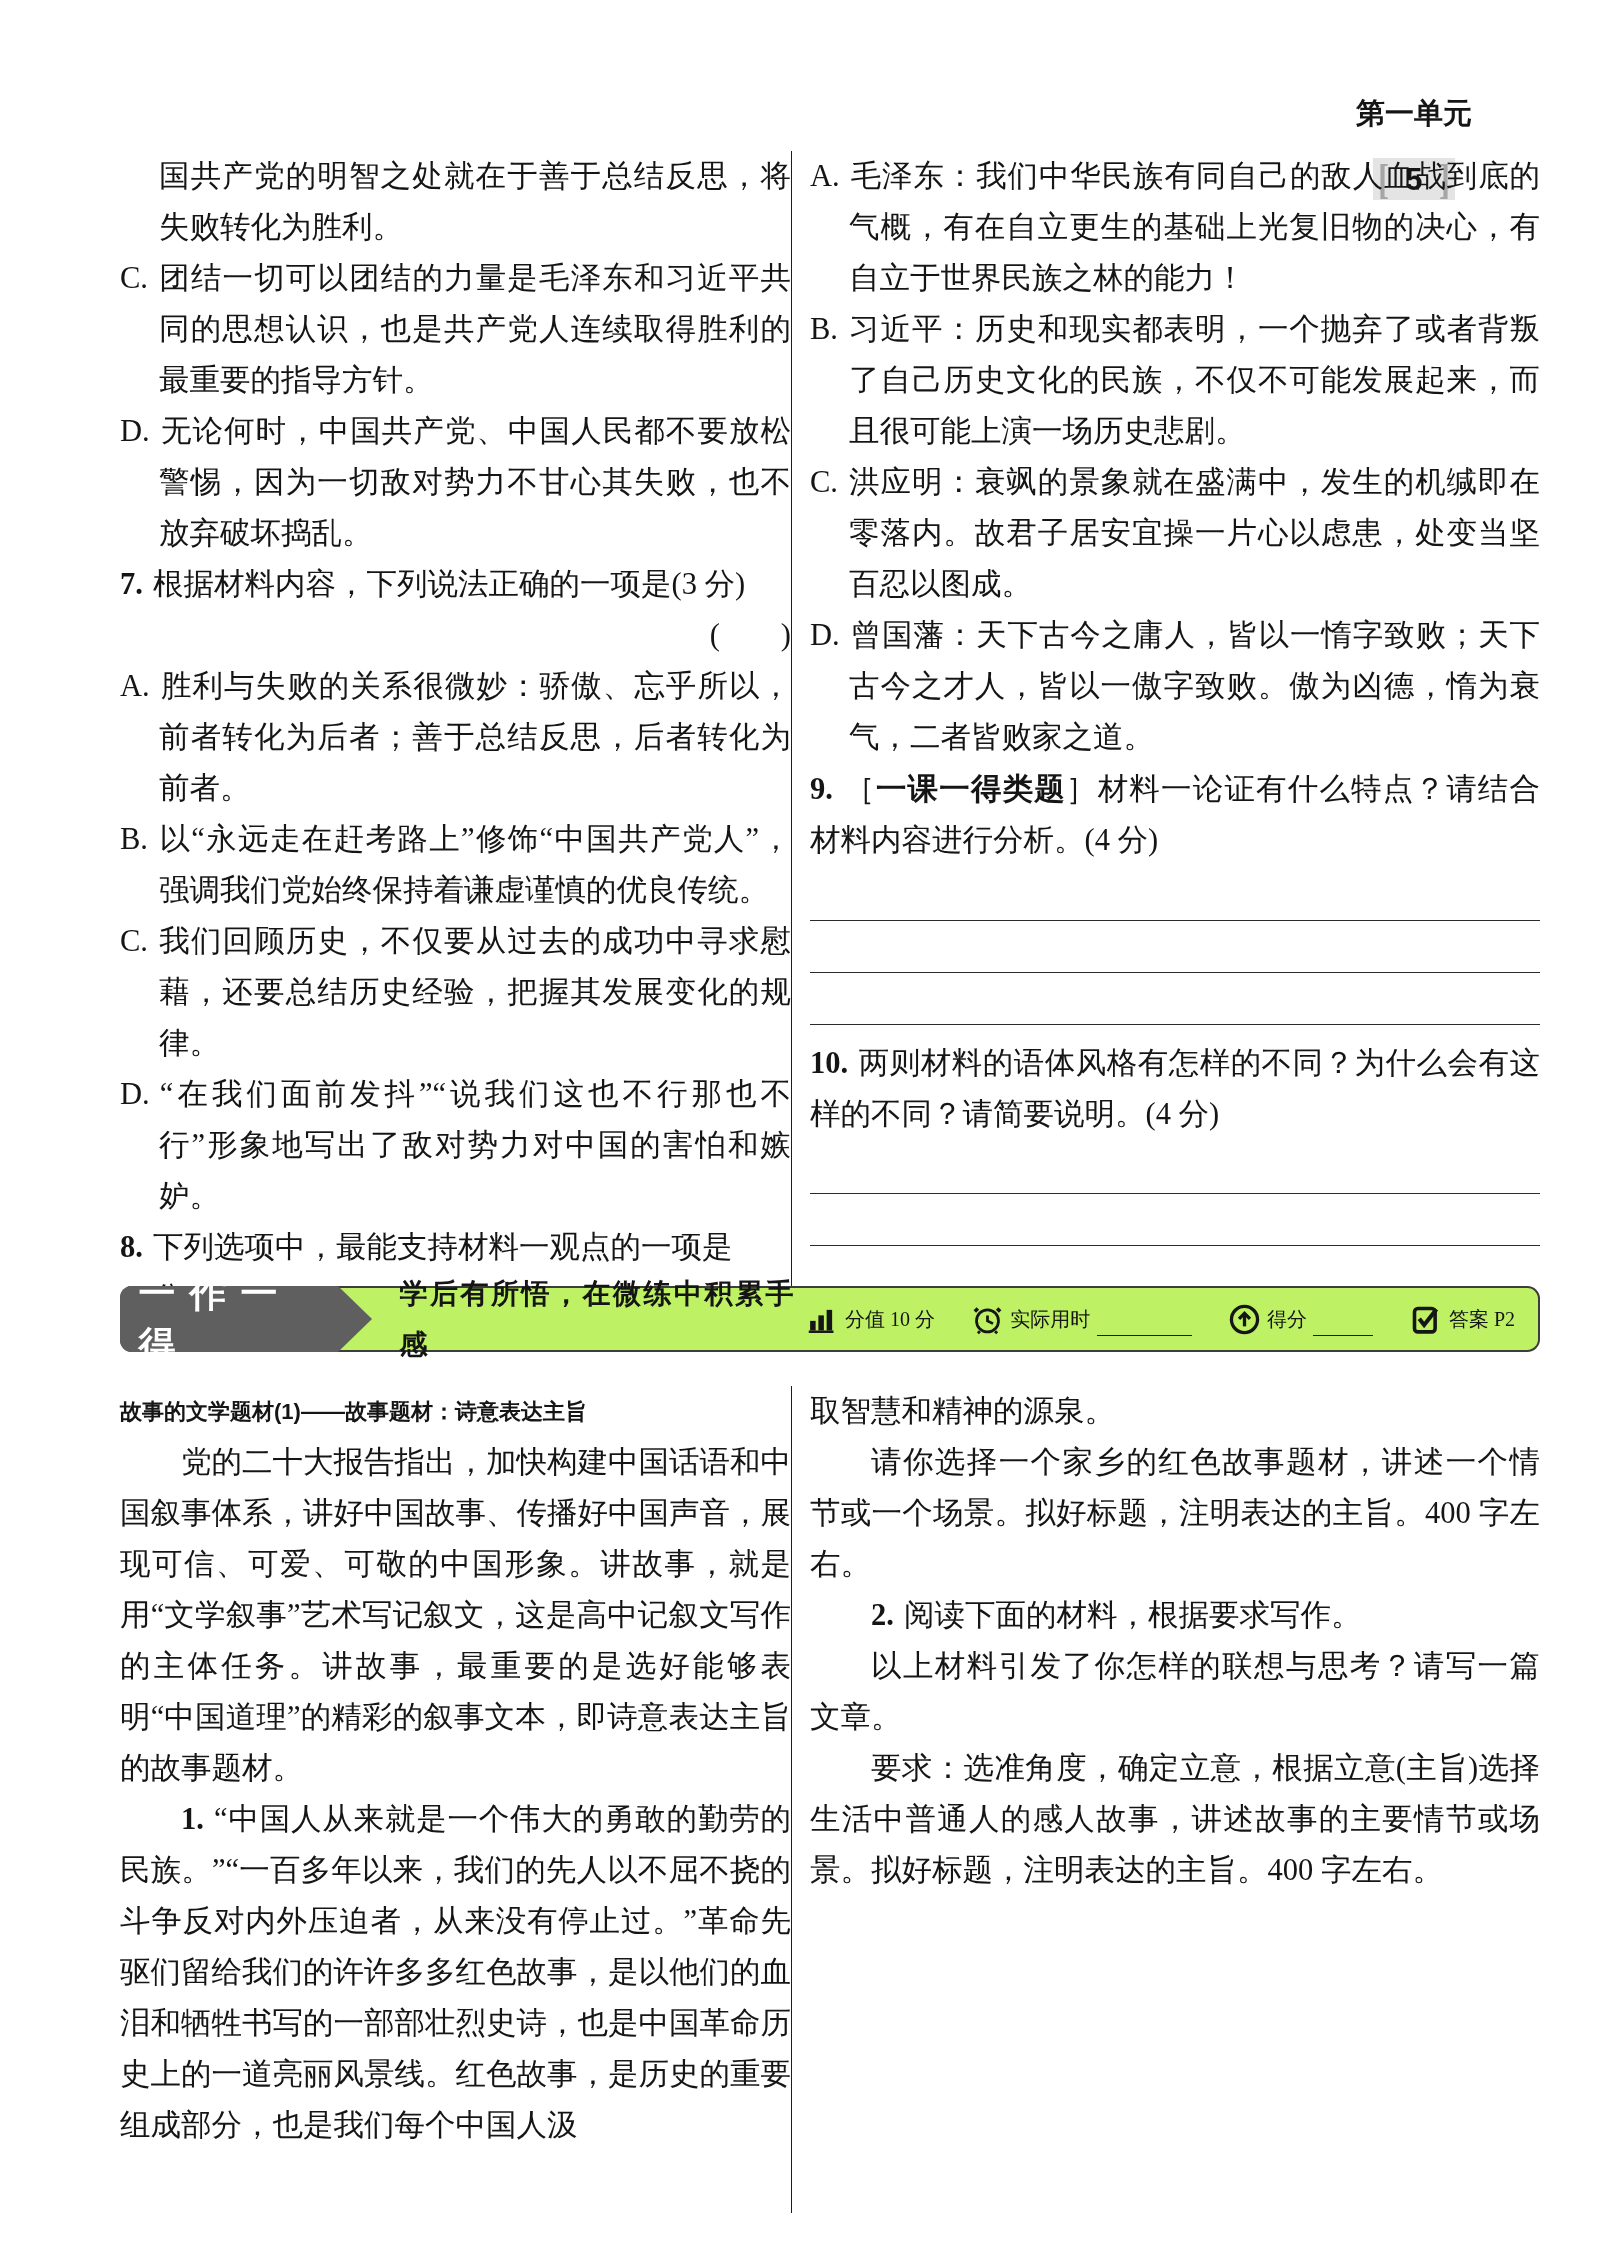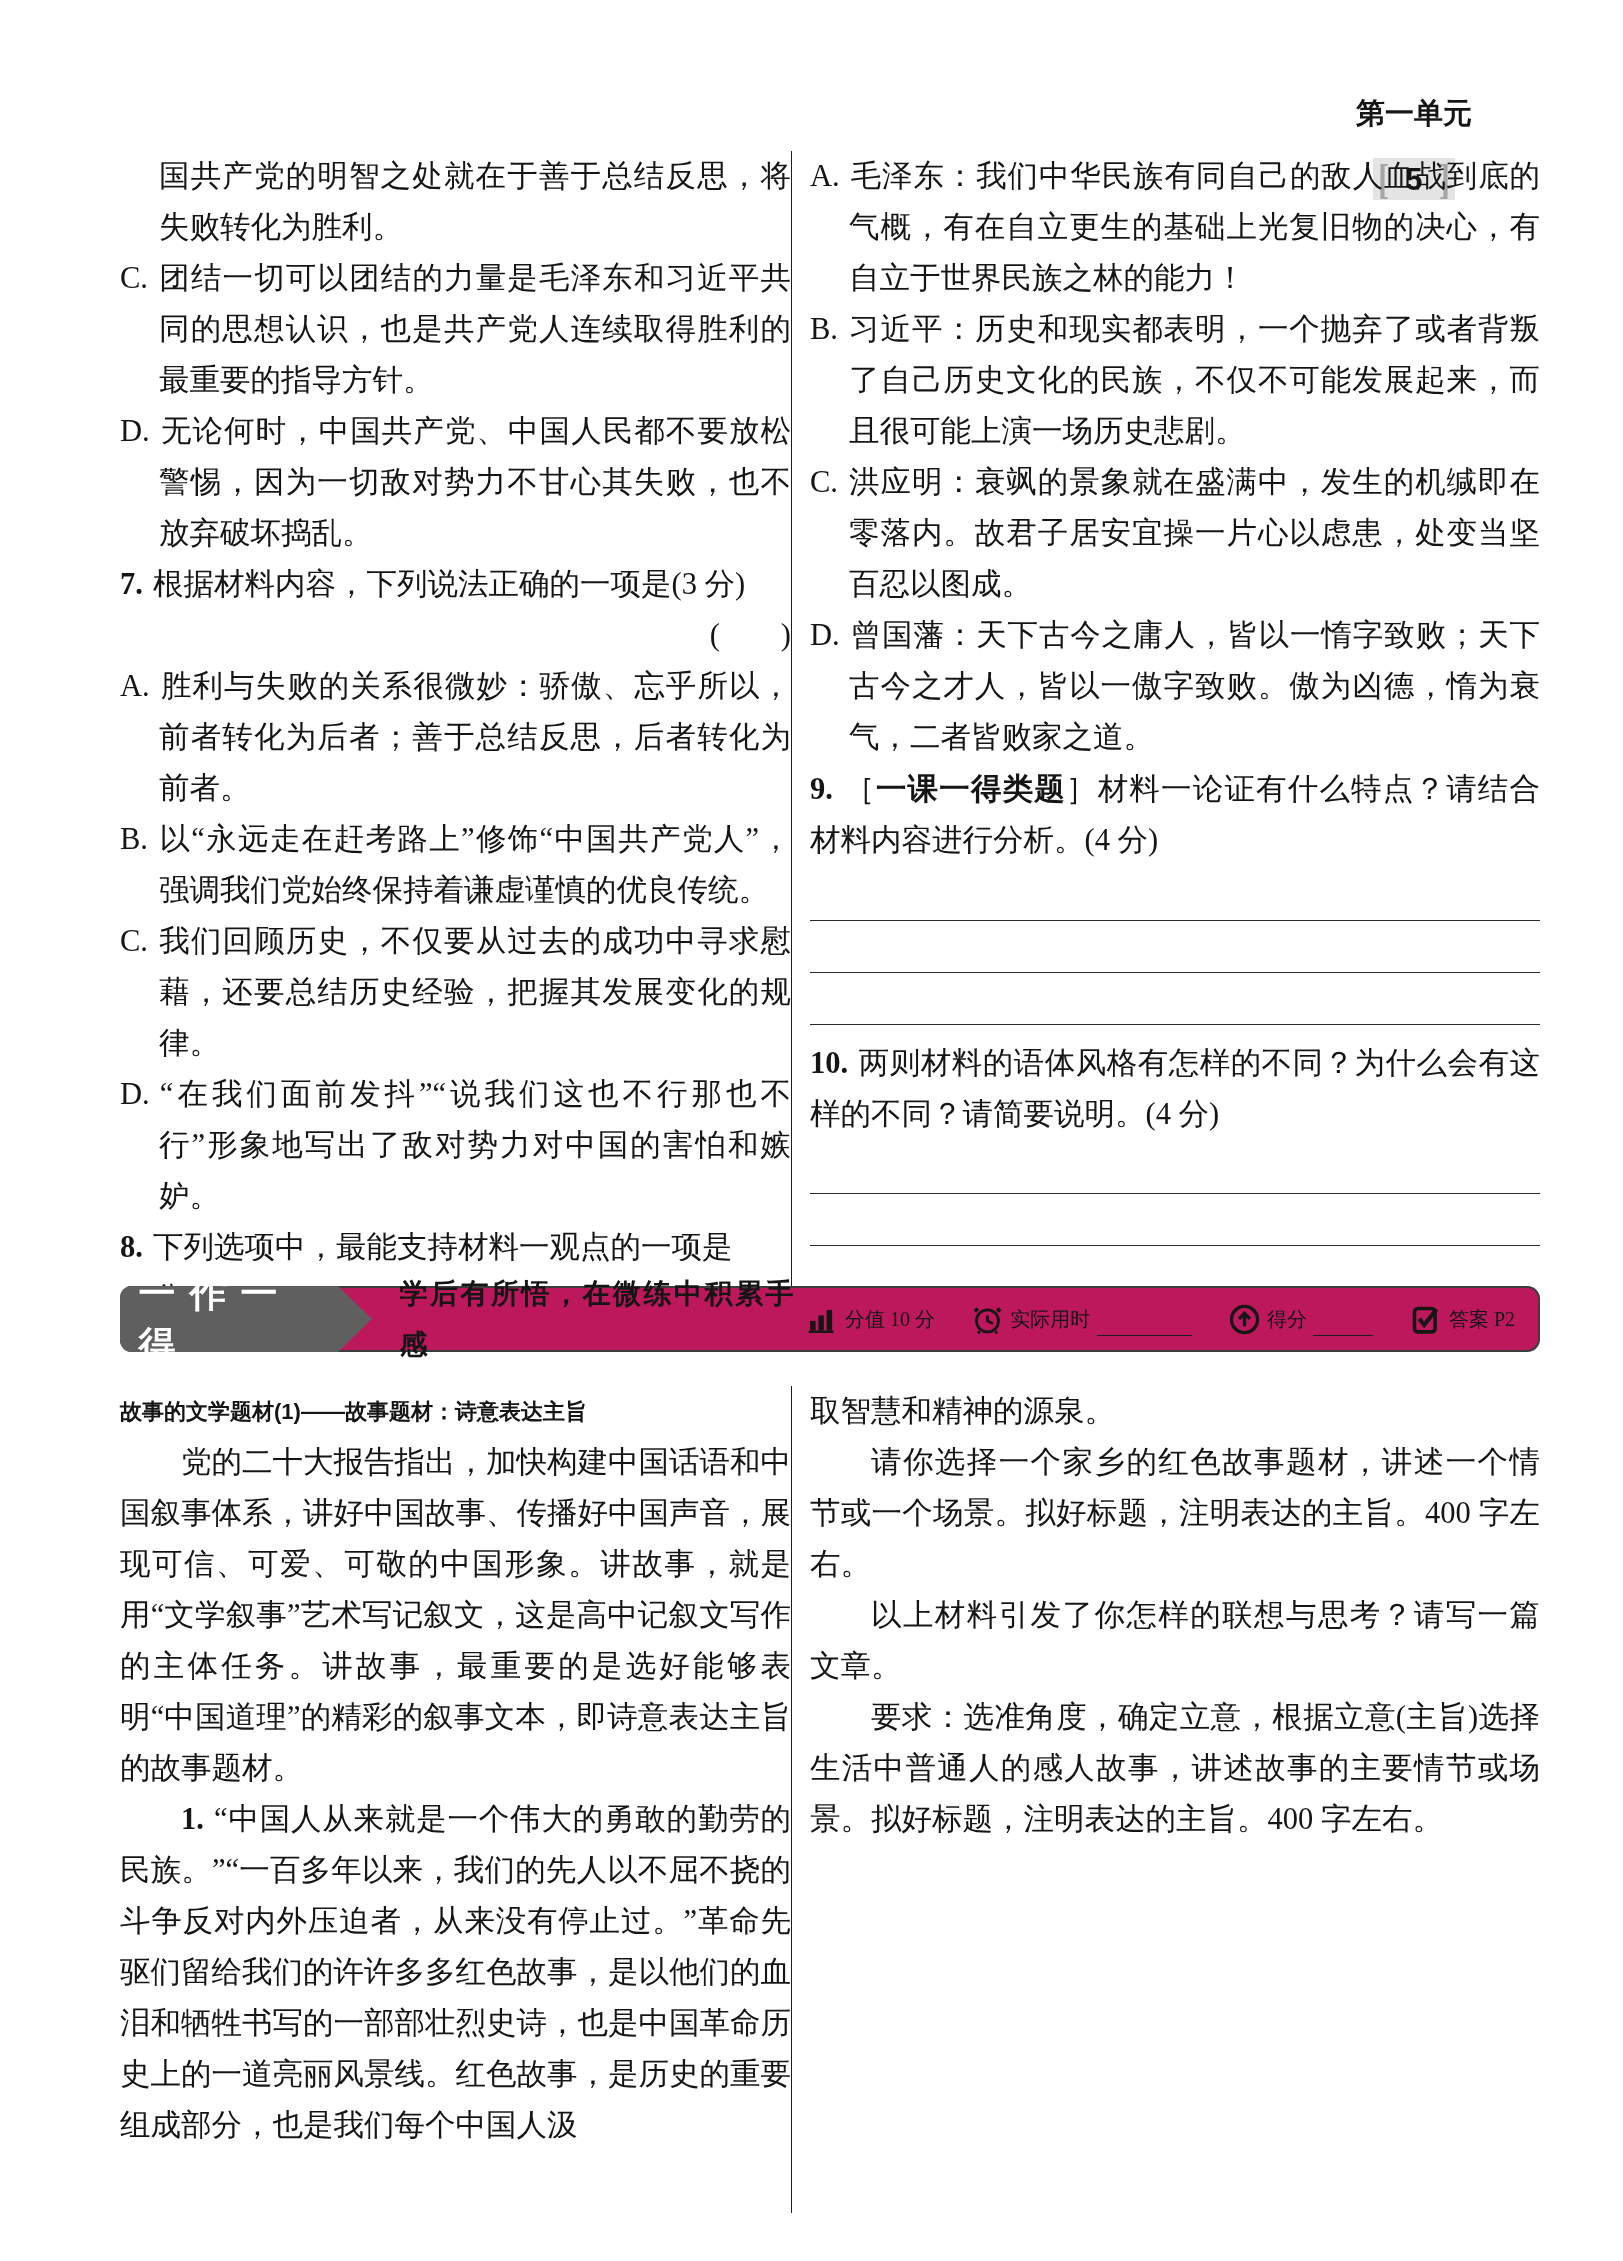--- a/index.html
+++ b/index.html
@@ -28,21 +28,21 @@
   .qnum{font-weight:bold;margin-right:10.2px;}
   .tagb{font-family:"Liberation Sans","DejaVu Sans",sans-serif;font-weight:bold;}
   .blank-right{text-align:right;}
   .score-row{display:flex;justify-content:space-between;}
   .ans-group{margin-top:2.5px;}
   .ans-line{height:51px;border-bottom:1.9px solid #2b2b2b;}
   .mt20{margin-top:13px;}
   
   .banner{position:absolute;top:1286px;left:120px;width:1420px;height:66px;
     box-sizing:border-box;border:2.5px solid #3d3d3d;border-radius:12.7px;
-    display:flex;align-items:center;background:#be185d;}
+    display:flex;align-items:center;background:#bef264;}
   .badge{position:relative;margin:-2.5px 0 -2.5px -2.5px;height:66px;display:flex;align-items:center;}
   .badge-body{background:#5f5f5f;color:#fff;height:66px;display:flex;align-items:center;
     padding:0 9px 0 19px;border-radius:11.5px 0 0 11.5px;
     font-family:"Liberation Sans","DejaVu Sans",sans-serif;font-weight:bold;font-size:37px;letter-spacing:14px;}
   .badge-arrow{width:0;height:0;border-top:33px solid transparent;border-bottom:33px solid transparent;border-left:34px solid #5f5f5f;}
   .slogan{margin-left:27px;font-weight:bold;font-size:28px;letter-spacing:2.5px;}
   .b-items{display:flex;align-items:center;margin-left:auto;margin-right:23px;gap:36px;}
   .b-item{display:flex;align-items:center;gap:6.4px;font-size:20px;white-space:nowrap;}
   .b-item svg{display:block;}
   .fill-line{display:inline-block;border-bottom:1.9px solid #1e1e1e;height:33px;}
@@ -197,17 +197,20 @@
   <div class="col-l">
     <p class="b-title">故事的文学题材(1)——故事题材：诗意表达主旨</p>
     <p class="ind">党的二十大报告指出，加快构建中国话语和中国叙事体系，讲好中国故事、传播好中国声音，展现可信、可爱、可敬的中国形象。讲故事，就是用“文学叙事”艺术写记叙文，这是高中记叙文写作的主体任务。讲故事，最重要的是选好能够表明“中国道理”的精彩的叙事文本，即诗意表达主旨的故事题材。</p>
     <p class="ind">
       <span class="qnum">1.</span><span>“中国人从来就是一个伟大的勇敢的勤劳的民族。”“一百多年以来，我们的先人以不屈不挠的斗争反对内外压迫者，从来没有停止过。”革命先驱们留给我们的许许多多红色故事，是以他们的血泪和牺牲书写的一部部壮烈史诗，也是中国革命历史上的一道亮丽风景线。红色故事，是历史的重要组成部分，也是我们每个中国人汲</span>
     </p>
   </div>
   <div class="col-r">
     <p>取智慧和精神的源泉。</p>
     <p class="ind">请你选择一个家乡的红色故事题材，讲述一个情节或一个场景。拟好标题，注明表达的主旨。400 字左右。</p>
+    <p class="ind">
+      <span class="qnum">2.</span><span>阅读下面的材料，根据要求写作。</span>
+    </p>
     <p class="ind">以上材料引发了你怎样的联想与思考？请写一篇文章。</p>
     <p class="ind">要求：选准角度，确定立意，根据立意(主旨)选择生活中普通人的感人故事，讲述故事的主要情节或场景。拟好标题，注明表达的主旨。400 字左右。</p>
   </div>
 </div>
 
 
 </body></html>

